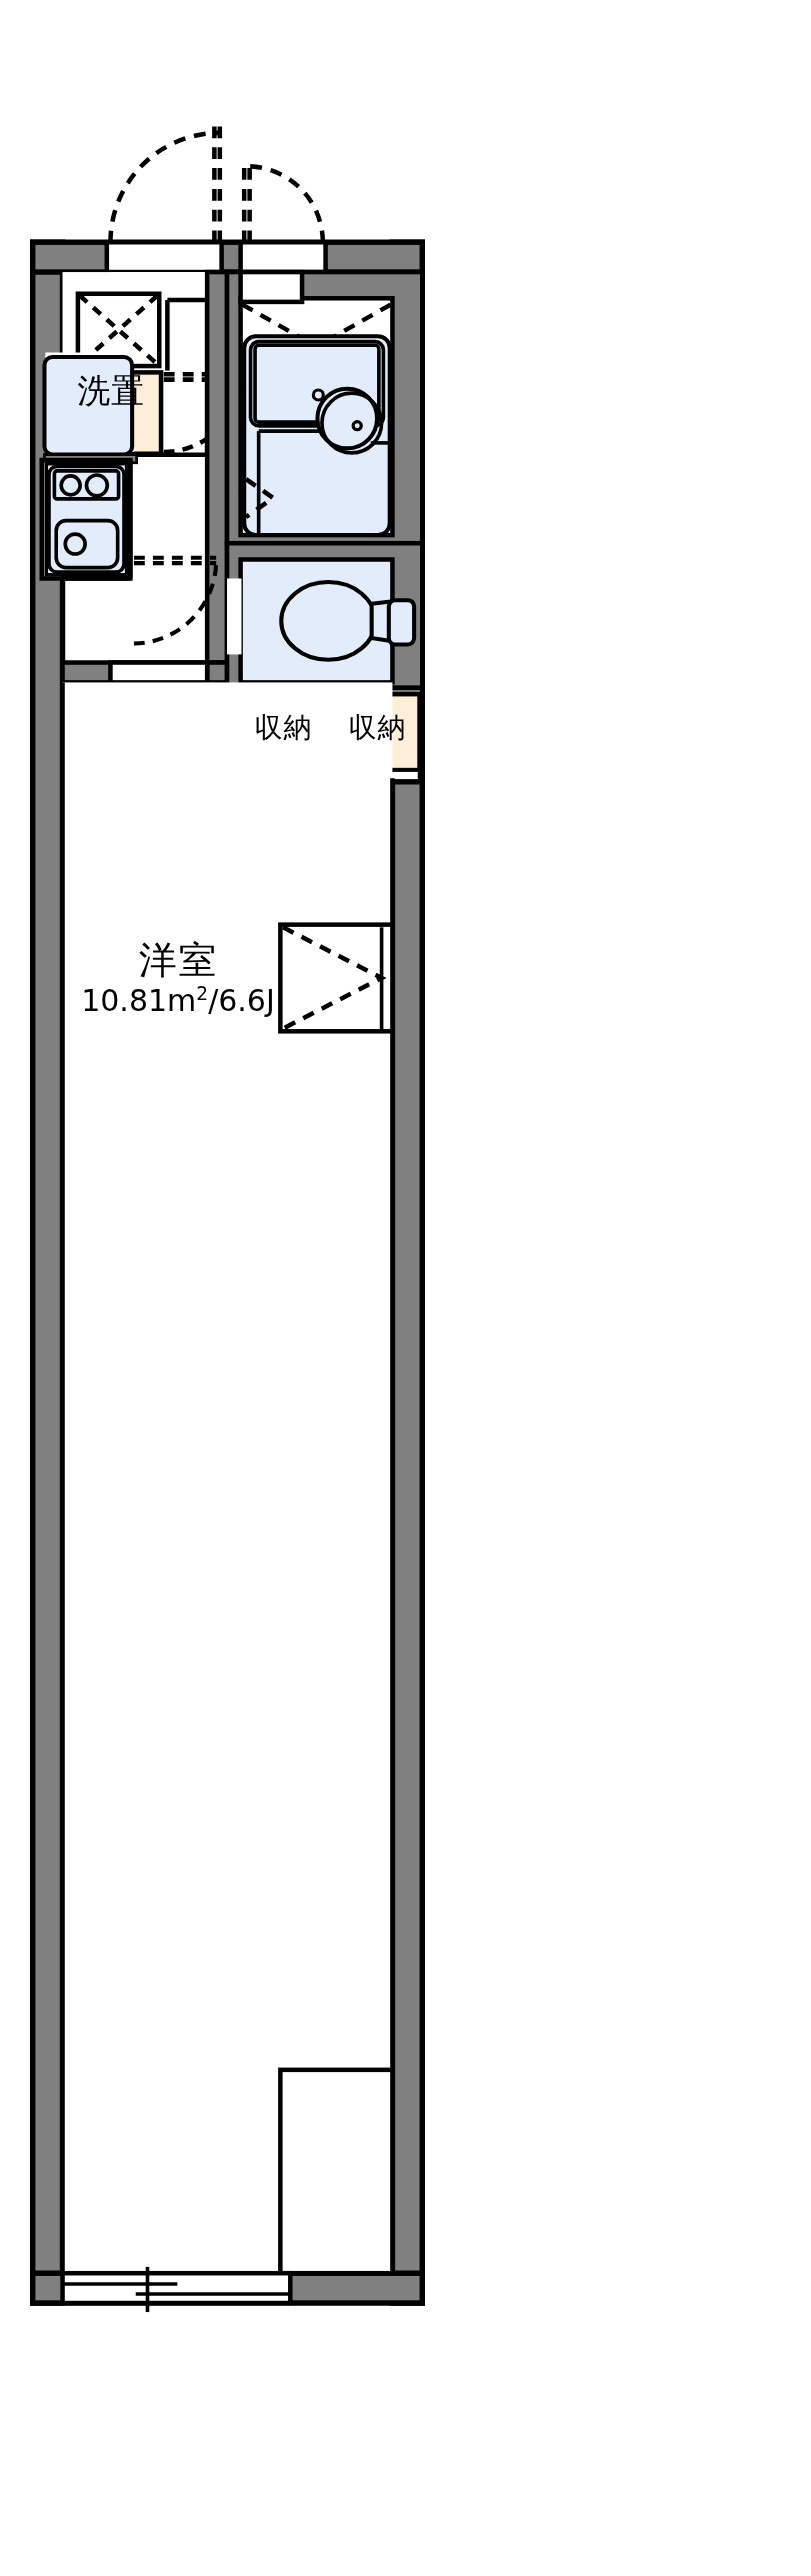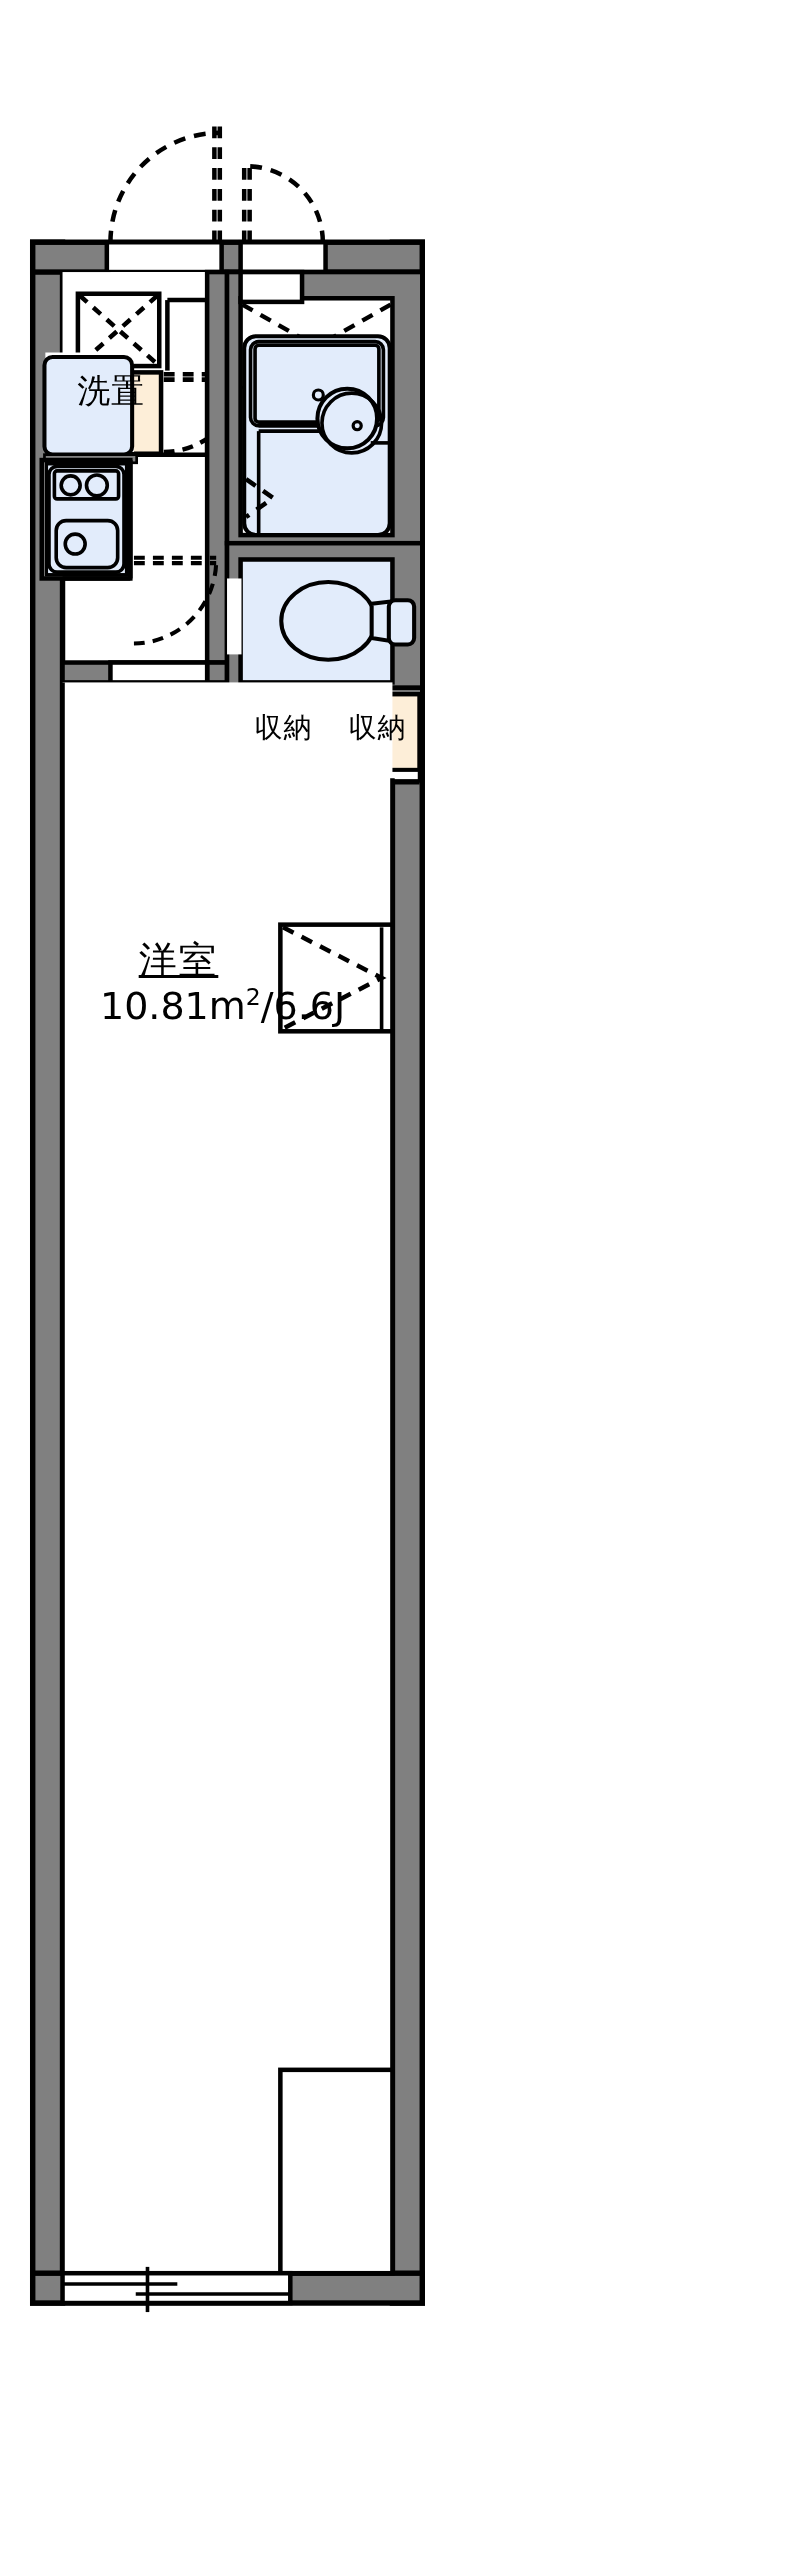--- a/index.html
+++ b/index.html
@@ -9,22 +9,22 @@
   }
   #plan{position:absolute;left:0;top:0;width:812px;height:2576px;}
   .lbl{
     position:absolute;white-space:nowrap;color:#000;
     font-family:"DejaVu Sans","Liberation Sans",sans-serif;
     pointer-events:none;
   }
   #lbl-sentaku{left:56px;top:369px;width:89px;text-align:right;font-size:33px;letter-spacing:0.9px;}
   #lbl-storage-1{left:240px;top:709px;width:87px;text-align:center;font-size:28px;letter-spacing:0.9px;}
   #lbl-storage-2{left:334px;top:709px;width:87px;text-align:center;font-size:28px;letter-spacing:0.9px;}
-  #lbl-room-name{left:86px;top:935px;width:185px;text-align:center;font-size:38px;letter-spacing:1.8px;text-decoration:underline;}
-  #lbl-room-area{left:65px;top:983px;width:226px;text-align:center;font-size:38px;padding-left:35px;}
+  #lbl-room-name{left:86px;top:935px;width:185px;text-align:center;font-size:38px;letter-spacing:1.8px;}
+  #lbl-room-area{left:65px;top:983px;width:226px;text-align:center;font-size:30px;}
   .sup{font-size:0.62em;vertical-align:super;}
 </style>
 </head>
 <body>
 
 <svg id="plan" viewBox="0 0 898 2850" xmlns="http://www.w3.org/2000/svg">
 
   <g>
 
     <rect x="36" y="268" width="33" height="2280" fill="#808080" stroke="#000" stroke-width="6"></rect>

